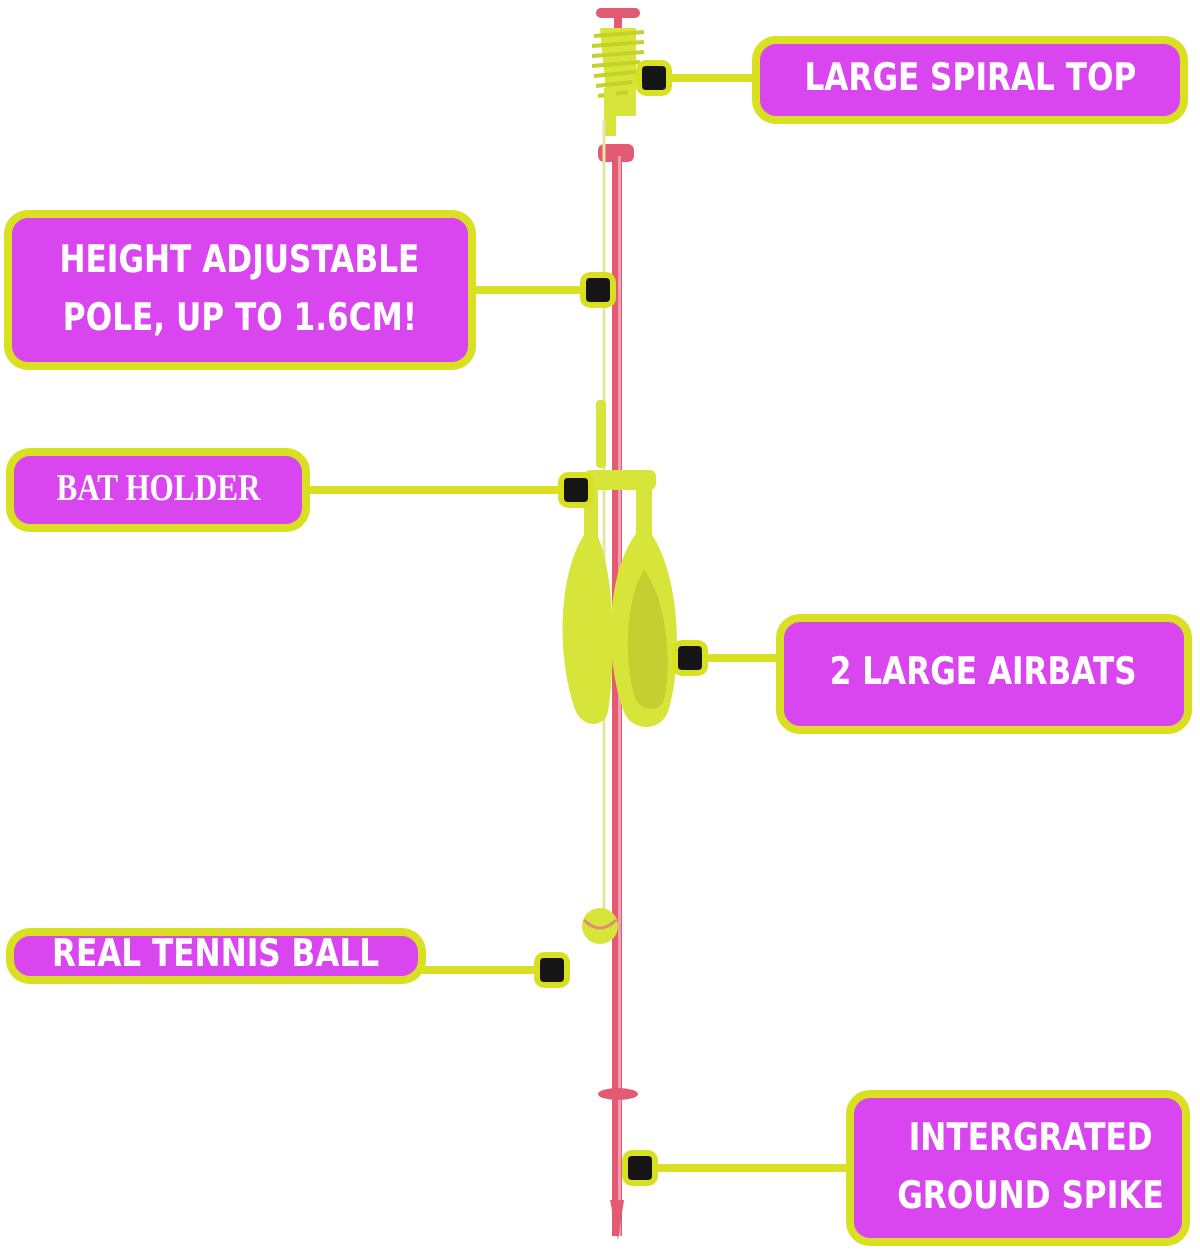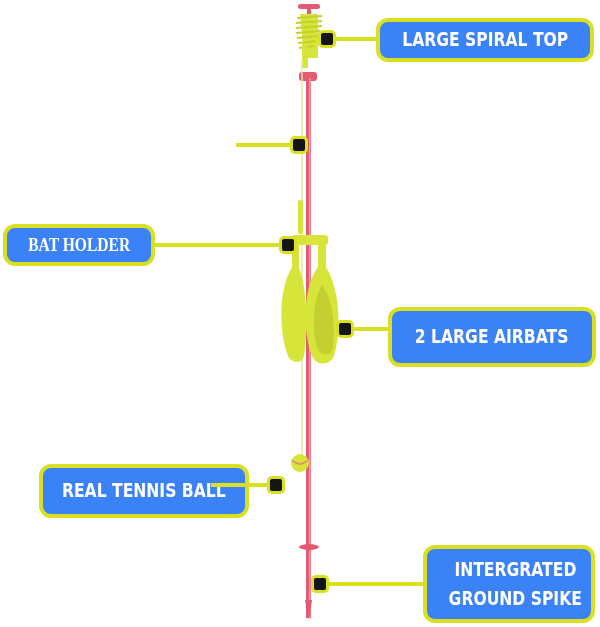--- a/index.html
+++ b/index.html
@@ -2,21 +2,21 @@
 <html><head>
 <meta charset="utf-8">
 <style>
   html, body { margin: 0; padding: 0; }
   body {
     width: 600px; height: 627px; background: #ffffff; position: relative; overflow: hidden;
     font-family: "Liberation Sans", sans-serif;
   }
   .stage { position: absolute; left: 0; top: 0; width: 600px; height: 627px; }
   .label {
-    position: absolute; background: #3b82f6; border: 4px solid #d9e021;
+    position: absolute; background: #d946ef; border: 4px solid #d9e021;
     border-radius: 12px; color: #ffffff; box-sizing: border-box;
     font-family: "DejaVu Sans", sans-serif; font-weight: bold;
     font-size: 19px; letter-spacing: 0px; text-align: center;
     display: flex; flex-direction: column; align-items: center; justify-content: center;
     line-height: 1.55; transform-origin: center; white-space: nowrap;
   }
   .label span { display: block; transform: scaleX(0.82); }
   .connector { position: absolute; height: 4px; background: #d9e021; }
   .node {
     position: absolute; width: 18px; height: 18px; background: #151515;
@@ -74,36 +74,40 @@
       <path d="M292 460 Q300 468 308 460" stroke="#e38a73" stroke-width="1.5" fill="none"></path>
     </g>
   </svg>
 
   <div class="node" style="left:318px; top:30px;"></div>
   <div class="connector" style="left:334px; top:37px; width:46px;"></div>
   <div class="label" style="left:376px; top:18px; width:218px; height:44px;">
     <span>LARGE SPIRAL TOP</span>
   </div>
 
+  <div class="label" style="left:2px; top:105px; width:236px; height:80px;">
+    <span>HEIGHT ADJUSTABLE</span>
+    <span>POLE, UP TO 1.6CM!</span>
+  </div>
   <div class="connector" style="left:236px; top:143px; width:56px;"></div>
   <div class="node" style="left:290px; top:136px;"></div>
 
   <div class="label" style="left:3px; top:224px; width:152px; height:42px;font-family:Liberation Serif, serif;">
     <span>BAT HOLDER</span>
   </div>
   <div class="connector" style="left:153px; top:243px; width:128px;"></div>
   <div class="node" style="left:279px; top:236px;"></div>
 
   <div class="node" style="left:336px; top:320px;"></div>
   <div class="connector" style="left:352px; top:327px; width:40px;"></div>
   <div class="label" style="left:388px; top:307px; width:208px; height:60px;">
     <span>2 LARGE AIRBATS</span>
   </div>
 
-  <div class="label" style="left:3px; top:464px; width:210px; height:54px;margin-left:36px;">
+  <div class="label" style="left:3px; top:464px; width:210px; height:28px;">
     <span>REAL TENNIS BALL</span>
   </div>
   <div class="connector" style="left:211px; top:483px; width:58px;"></div>
   <div class="node" style="left:267px; top:476px;"></div>
 
   <div class="node" style="left:311px; top:575px;"></div>
   <div class="connector" style="left:327px; top:582px; width:100px;"></div>
   <div class="label" style="left:423px; top:545px; width:172px; height:78px;padding-left:12px;">
     <span>INTERGRATED</span>
     <span>GROUND SPIKE</span>

